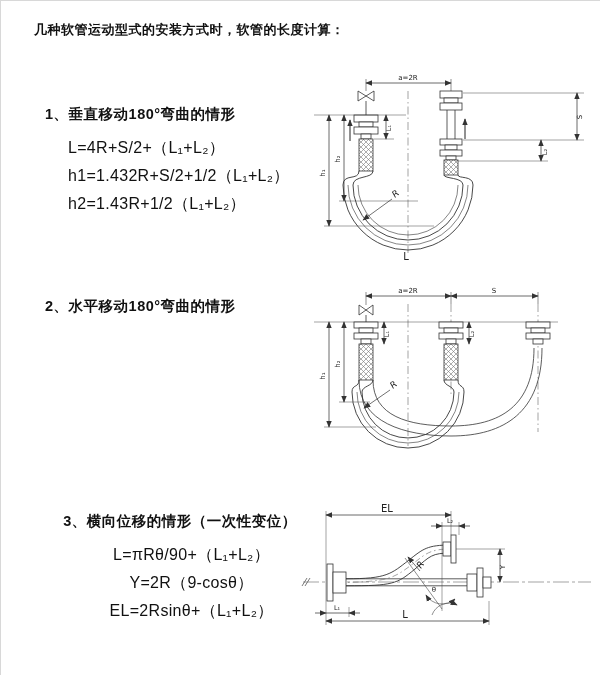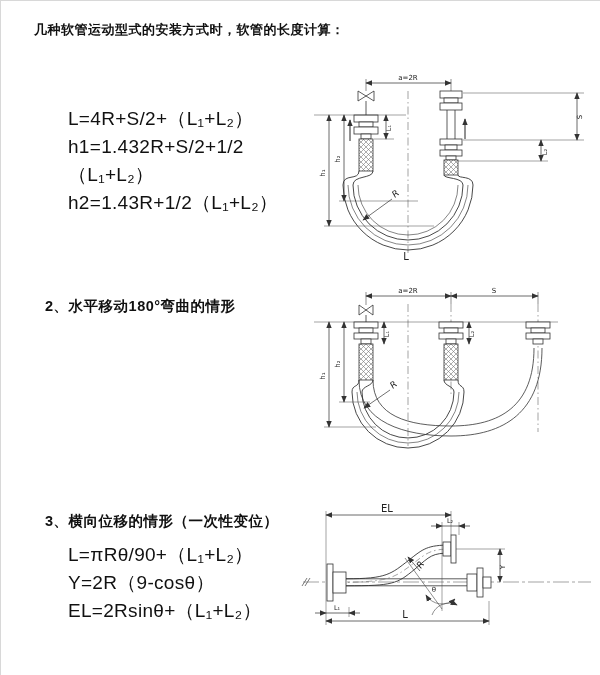--- a/index.html
+++ b/index.html
@@ -6,41 +6,42 @@
   .page{
     position:relative;width:600px;height:675px;margin:0 auto;
     background:#fff;border:1px solid #d8d8d8;overflow:hidden;
     font-family:"Liberation Sans","DejaVu Sans",sans-serif;color:#111;
   }
   .doc-title{
     position:absolute;left:33px;top:20px;font-size:13px;font-weight:bold;
     letter-spacing:0.5px;
   }
   .calc-section{position:absolute;left:44px;width:270px;}
-  .sec1{top:104px;} .sec2{top:296px;} .sec3{top:511px;}
+  .sec1{top:104px;} .sec2{top:296px;} .sec3{top:511px;text-align:center;}
   .sec-heading{font-size:14.5px;font-weight:bold;margin:0 0 10px 0;letter-spacing:0.5px;}
-  .formula{font-size:19px;line-height:28px;margin-left:23px;letter-spacing:0.3px;}
+  .formula{font-size:16px;line-height:28px;margin-left:23px;letter-spacing:0.3px;}
   .dia{position:absolute;}
   .dia1{left:305px;top:66px;}
   .dia2{left:305px;top:283px;}
   .dia3{left:298px;top:500px;}
   svg text{font-family:"DejaVu Sans","Liberation Sans",sans-serif;fill:#222;}
   .dimlabel{font-size:7px;}
   .dimlabel-s{font-size:6.5px;}
   .biglabel{font-size:10px;}
   .rlabel{font-size:9px;font-style:italic;}
 </style>
 </head>
 <body>
 
 <div class="page">
 
   <div class="doc-title">几种软管运动型式的安装方式时，软管的长度计算：</div>
 
   <section class="calc-section sec1">
+    <h2 class="sec-heading">1、垂直移动180°弯曲的情形</h2>
     <div class="formula">L=4R+S/2+（L₁+L₂）</div>
     <div class="formula">h1=1.432R+S/2+1/2（L₁+L₂）</div>
     <div class="formula">h2=1.43R+1/2（L₁+L₂）</div>
   </section>
 
   <section class="calc-section sec2">
     <h2 class="sec-heading">2、水平移动180°弯曲的情形</h2>
   </section>
 
   <section class="calc-section sec3">

